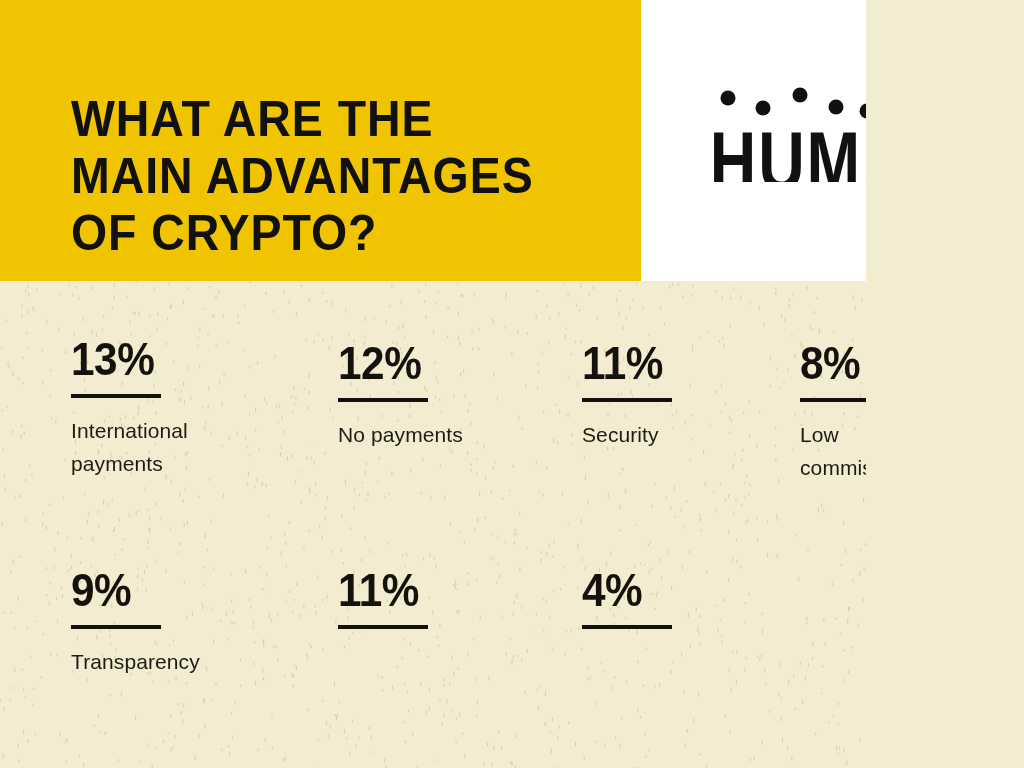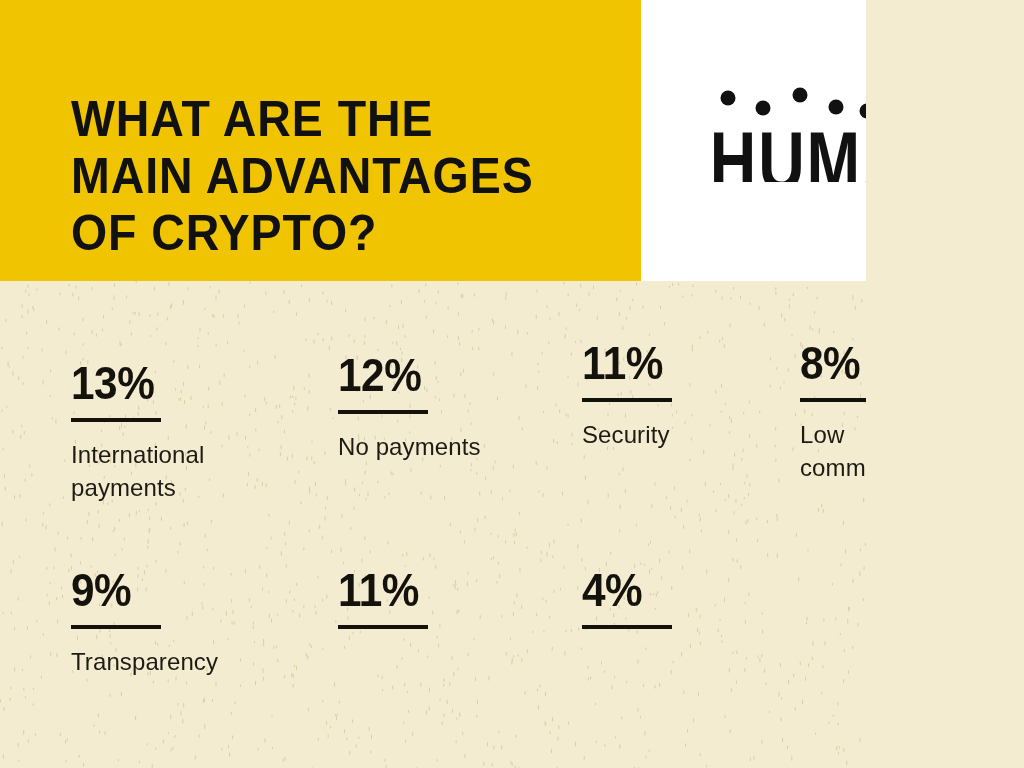--- a/index.html
+++ b/index.html
@@ -52,21 +52,21 @@
     transform-origin:left top;
     white-space:nowrap;
   }
   .stat .rule{
     width:90px;height:4px;background:#14120c;margin-top:12px;
   }
   .stat .label{
     margin-top:16px;
     font-family:"Liberation Sans", sans-serif;
     font-weight:400;
-    font-size:24px;
+    font-size:21px;
     line-height:33px;
     color:#1d1b14;
     letter-spacing:.1px;
     white-space:pre-line;
   }
 </style>
 </head>
 <body>
 
 <div id="canvas">
@@ -95,27 +95,27 @@
         <text x="196" y="88" font-family="'Liberation Sans', sans-serif" font-weight="700" font-size="38" letter-spacing="0" transform="translate(0,0) scale(0.95,1.05)">.NET</text>
       </g>
     </svg>
   </div>
 
   <svg id="speckle" viewBox="0 0 1024 487" preserveAspectRatio="none" aria-hidden="true">
       <path d="M155.9 279.0v2.2 M858.1 342.3v2.7 M52.1 136.6v1.4 M190.9 115.6v3.1 M266.4 121.0v2.0 M575.4 461.3v3.5 M619.6 248.8v1.6 M501.9 334.4v1.9 M599.7 156.2v1.4 M612.0 404.6v3.3 M5.3 206.3v3.2 M621.2 111.5v2.6 M14.7 386.7v3.6 M731.4 138.1v3.3 M50.6 88.7v2.0 M11.0 406.1v1.6 M821.7 222.7v3.4 M5.9 38.3v2.2 M868.1 39.7v2.0 M551.4 468.2v3.5 M795.1 73.3v3.4 M527.3 368.6v3.0 M463.6 88.4v2.7 M272.4 466.2v1.6 M581.4 366.8v1.7 M456.8 436.9v1.2 M610.3 327.3v2.0 M819.2 51.2v1.3 M266.9 266.5v1.3 M595.6 90.1v2.0 M279.7 123.8v2.8 M537.4 408.1v1.9 M725.4 122.1v1.4 M133.4 31.1v1.7 M538.5 424.6v3.5 M860.9 101.2v2.2 M974.6 431.0v3.2 M108.0 222.1v1.6 M318.3 457.3v1.8 M249.7 85.0v1.9 M690.0 102.4v3.3 M728.7 249.9v2.6 M426.4 429.8v3.2 M166.0 288.2v3.0 M274.0 365.0v2.4 M552.8 274.7v1.7 M83.0 37.0v2.8 M949.0 357.5v1.8 M135.8 182.6v3.1 M147.3 462.5v1.4 M917.9 317.0v2.1 M549.4 262.4v3.3 M404.7 402.2v2.4 M985.5 440.3v3.4 M730.2 448.9v2.5 M629.0 157.5v3.3 M28.1 3.8v2.4 M564.2 285.1v2.4 M472.6 66.8v2.0 M775.9 178.4v2.2 M410.9 187.8v3.2 M377.8 200.1v1.7 M974.5 362.3v3.4 M14.5 214.7v3.0 M219.7 99.9v3.6 M843.5 240.2v3.0 M736.8 370.0v2.5 M262.5 307.0v2.2 M3.3 331.2v1.4 M659.6 277.7v3.5 M637.2 349.4v3.1 M870.2 407.1v3.2 M789.3 23.6v3.5 M99.5 322.8v2.0 M812.4 376.2v2.3 M792.0 53.4v1.9 M559.6 128.9v2.5 M670.6 225.5v2.8 M457.1 329.4v3.3 M120.0 60.2v3.5 M568.1 133.3v2.8 M988.7 352.4v3.4 M2.2 128.9v1.3 M539.0 209.7v1.4 M379.3 176.0v3.0 M365.9 299.8v3.1 M706.6 484.4v1.6 M396.7 60.9v3.1 M745.4 339.7v2.6 M956.1 187.1v2.9 M974.0 175.6v2.8 M945.0 231.0v3.5 M402.0 70.7v2.6 M607.5 166.0v2.6 M43.4 231.5v1.7 M388.2 260.8v2.2 M599.4 287.2v3.6 M991.9 179.4v2.8 M753.9 475.2v3.3 M259.7 284.8v2.4 M609.6 122.0v1.2 M369.3 446.0v3.5 M3.0 167.6v1.5 M220.8 339.0v1.9 M875.9 76.1v2.9 M831.7 67.2v1.6 M408.6 429.4v1.9 M231.4 431.6v1.7 M558.9 31.6v3.1 M654.9 404.4v2.5 M206.8 386.9v3.1 M23.2 101.7v1.5 M424.6 105.5v3.3 M881.4 404.6v2.4 M519.9 287.1v3.1 M432.8 330.0v3.1 M565.2 53.6v3.5 M173.8 79.5v1.9 M741.8 177.2v2.3 M585.3 286.0v2.9 M245.4 288.3v3.5 M833.2 433.9v1.4 M759.7 129.8v1.9 M265.1 457.9v3.2 M474.4 12.7v2.4 M212.7 33.2v2.0 M846.8 480.1v3.5 M232.7 454.7v2.9 M228.5 464.5v2.1 M590.6 395.9v2.1 M308.4 427.6v2.1 M634.7 283.6v3.0 M844.0 69.8v3.0 M334.5 401.9v3.2 M868.5 72.1v2.3 M426.3 34.9v2.6 M80.4 300.6v1.3 M345.4 198.6v2.5 M358.4 153.6v2.2 M31.9 192.6v2.3 M721.9 359.6v2.1 M519.6 231.0v2.5 M216.1 63.2v1.8 M566.0 349.3v1.6 M350.7 246.2v2.3 M757.5 258.2v2.6 M698.5 411.7v3.2 M405.0 54.5v1.9 M232.0 340.5v2.8 M296.5 31.7v2.6 M71.1 272.8v3.3 M306.9 175.8v3.0 M309.3 17.4v3.5 M43.0 99.8v3.3 M838.0 421.5v2.4 M20.3 213.5v3.0 M923.8 3.9v1.9 M724.5 317.1v3.3 M293.3 393.8v2.6 M554.0 309.3v2.1 M840.3 352.4v1.3 M139.4 229.0v1.3 M427.7 374.8v1.6 M277.7 378.2v2.5 M817.2 16.0v2.1 M693.6 437.9v2.8 M263.6 396.2v3.0 M505.5 44.9v2.9 M885.0 444.1v2.8 M557.3 160.6v2.2 M266.7 292.5v2.9 M382.7 408.2v1.7 M391.1 83.0v3.2 M299.6 332.9v3.1 M155.8 221.6v2.4 M553.6 158.1v3.3 M957.3 179.9v1.5 M844.2 131.4v2.2 M881.6 470.7v2.8 M982.1 141.4v1.4 M63.3 215.7v1.8 M930.6 172.2v2.4 M721.2 129.9v1.3 M96.4 52.7v2.4 M669.4 5.2v1.5 M740.5 15.2v2.4 M671.7 305.2v3.3 M517.8 49.4v3.3 M309.5 206.1v3.4 M449.8 401.8v2.5 M102.6 48.1v1.3 M985.5 195.8v2.4 M56.9 372.7v2.5 M474.8 247.0v2.7 M370.3 269.7v2.0 M296.7 302.1v2.3 M705.3 201.3v3.5 M101.7 162.8v2.8 M966.8 430.6v2.4 M94.2 443.8v1.6 M707.7 50.2v2.0 M449.6 166.6v3.1 M689.7 269.0v3.0 M986.3 430.1v2.7 M186.9 335.6v2.7 M315.9 330.5v2.7 M125.6 134.1v3.6 M148.2 258.9v3.5 M577.8 263.4v3.6 M685.2 140.4v2.2 M199.8 376.9v1.3 M170.6 246.6v1.7 M812.8 47.7v1.5 M149.8 247.0v2.6 M138.1 131.0v3.1 M430.8 214.9v3.1 M263.0 387.9v3.3 M499.6 293.6v3.1 M281.2 164.2v3.5 M444.1 397.8v2.8 M459.6 61.2v3.1 M806.9 160.3v2.4 M926.4 196.1v2.4 M706.7 289.1v3.0 M538.7 89.7v1.6 M1013.3 69.1v2.9 M475.5 396.9v2.8 M64.7 178.8v1.5 M553.9 258.7v3.3 M468.2 128.7v2.4 M18.2 316.0v3.1 M240.6 403.8v1.7 M838.2 441.8v1.9 M269.4 333.3v3.5 M78.6 16.0v2.8 M33.8 27.3v2.7 M29.0 12.2v2.5 M323.2 57.5v2.3 M1016.2 357.4v2.3 M848.6 389.9v2.3 M263.7 362.5v2.4 M118.4 478.4v1.6 M129.9 39.6v2.7 M465.0 113.5v3.2 M341.1 267.0v3.3 M938.9 473.4v1.5 M729.5 135.4v2.3 M27.4 345.7v2.4 M925.2 370.2v1.8 M608.2 212.8v3.4 M472.1 49.1v2.1 M204.8 443.9v3.5 M356.2 463.7v2.4 M893.6 86.0v2.0 M988.4 90.0v2.1 M114.8 375.6v2.4 M628.8 348.4v1.5 M769.5 430.1v1.6 M74.2 52.0v2.2 M540.9 277.9v3.1 M330.6 445.4v1.3 M223.3 33.7v2.4 M384.6 300.4v1.2 M457.8 1.6v1.9 M402.0 376.2v2.0 M889.6 249.7v3.0 M331.7 55.7v3.1 M209.5 197.7v2.1 M22.1 34.4v2.4 M1019.7 34.4v1.4 M98.4 432.7v3.1 M746.9 193.4v2.9 M847.1 72.6v3.0 M842.1 76.8v3.3 M57.6 338.7v3.1 M937.4 144.2v3.1 M778.8 197.8v3.5 M945.2 315.1v2.4 M585.5 195.8v2.7 M614.7 395.2v1.9 M110.2 413.3v1.9 M180.6 117.1v2.5 M880.8 341.2v2.4 M188.1 6.7v2.2 M819.3 47.5v3.4 M122.2 101.3v2.8 M438.3 9.9v2.1 M1000.7 12.8v3.0 M98.7 169.6v3.4 M777.2 272.9v3.4 M505.6 16.0v2.3 M780.4 382.1v3.5 M619.8 463.6v3.5 M114.0 383.5v2.0 M969.1 471.2v2.1 M284.1 9.6v3.0 M615.6 455.8v1.4 M435.1 80.5v2.4 M906.0 444.4v3.1 M896.6 269.8v2.6 M182.8 438.5v3.5 M845.6 268.4v3.5 M848.6 326.2v3.6 M781.6 32.8v3.1 M527.3 51.2v2.0 M903.9 324.6v2.9 M435.4 115.0v1.9 M931.9 307.0v1.6 M784.0 100.7v1.3 M304.3 106.7v1.8 M400.5 67.4v1.2 M281.3 270.8v3.3 M28.0 66.0v1.5 M124.4 257.0v1.9 M437.9 100.0v1.8 M992.0 236.9v2.1 M135.3 31.4v1.7 M157.0 46.9v2.3 M163.6 459.1v1.5 M626.4 36.3v1.9 M255.8 147.8v2.0 M49.4 320.7v2.7 M229.1 154.9v3.3 M571.3 72.0v2.2 M47.0 313.3v1.4 M869.5 486.0v1.9 M764.3 42.1v3.1 M883.4 47.4v2.5 M87.3 239.0v3.2 M216.0 14.7v3.0 M931.8 442.8v1.9 M175.5 107.6v1.7 M200.0 47.0v3.1 M493.7 91.9v2.9 M370.7 470.3v1.5 M985.7 277.1v3.4 M280.4 171.5v3.2 M203.4 418.8v3.0 M287.4 175.9v3.0 M536.2 34.3v3.5 M789.4 17.9v1.5 M579.6 28.3v1.4 M448.1 26.0v1.9 M588.1 385.2v2.3 M608.0 132.4v2.6 M309.8 209.5v2.4 M543.6 130.0v1.7 M512.1 481.8v2.7 M286.3 283.5v2.6 M171.7 22.9v3.0 M205.8 140.5v2.5 M67.3 457.9v1.7 M374.0 295.2v3.5 M762.6 349.0v3.3 M1.8 66.1v1.4 M664.6 41.6v2.1 M139.4 480.1v1.4 M749.0 312.0v2.6 M718.2 348.1v2.7 M325.5 226.4v1.5 M546.9 24.3v2.1 M199.6 84.1v2.6 M121.4 411.3v3.4 M492.2 482.5v2.4 M453.8 391.1v3.6 M626.7 400.1v1.7 M362.5 201.1v1.4 M770.4 76.4v2.7 M650.5 260.1v2.1 M802.4 64.0v3.1 M469.9 121.6v1.9 M418.5 368.6v2.2 M430.0 272.6v3.1 M65.6 459.3v2.6 M453.9 112.7v3.3 M146.2 306.8v3.2 M149.6 236.0v2.7 M682.8 14.8v1.7 M360.2 350.4v1.4 M808.5 382.9v2.4 M818.4 227.3v2.9 M436.0 21.1v1.9 M909.5 159.9v3.1 M808.0 268.5v1.4 M387.2 319.0v1.5 M205.9 384.5v1.3 M476.7 298.8v1.7 M719.6 59.3v1.8 M527.0 265.9v1.3 M925.1 211.4v2.9 M284.6 394.6v1.9 M322.3 254.9v3.1 M346.9 456.8v1.7 M212.8 327.2v1.4 M364.4 156.5v2.1 M762.3 331.8v1.4 M788.7 399.5v3.6 M171.4 199.0v3.0 M1020.3 324.4v3.3 M649.0 102.9v1.4 M471.0 188.4v1.3 M147.0 284.1v2.0 M56.6 316.6v1.9 M258.1 467.3v1.8 M161.4 236.3v2.9 M460.9 147.1v3.5 M836.8 465.4v3.3 M173.7 359.3v1.3 M255.5 400.3v3.3 M692.5 64.1v2.3 M204.0 302.5v1.7 M965.6 289.9v3.3 M1006.6 313.3v3.2 M87.1 398.1v2.0 M192.3 331.0v3.5 M25.6 8.8v2.2 M505.6 259.7v2.2 M736.0 218.2v3.1 M169.0 1.2v3.1 M781.6 416.2v1.9 M672.7 145.8v1.4 M120.2 137.0v2.4 M377.9 68.0v1.9 M464.9 473.2v3.3 M468.2 372.0v2.6 M178.0 270.3v1.6 M646.0 366.9v1.7 M951.9 129.6v1.8 M36.8 339.6v1.2 M967.0 155.0v1.8 M114.8 184.6v1.5 M11.0 288.9v2.9 M843.6 398.4v2.8 M204.8 27.2v1.4 M412.7 451.7v2.7 M405.6 157.7v2.2 M19.6 275.1v1.3 M624.2 316.4v1.7 M990.5 485.2v3.2 M844.4 368.7v1.7 M122.0 267.3v1.9 M657.7 310.2v2.1 M896.0 225.4v3.1 M857.6 135.0v1.4 M729.4 150.5v2.0 M112.3 26.7v1.7 M871.6 447.6v2.0 M247.8 165.5v1.5 M444.6 215.3v2.8 M223.3 213.1v2.8 M715.7 109.3v2.7 M311.4 364.8v1.6 M237.1 151.2v2.8 M197.9 64.2v1.6 M139.1 31.3v3.2 M734.0 230.5v3.1 M879.0 20.9v1.6 M229.6 471.9v3.1 M184.3 300.2v2.3 M335.9 339.6v2.0 M166.0 61.6v2.2 M687.1 219.4v1.7 M358.9 156.4v3.4 M893.6 164.4v3.3 M990.4 286.8v1.7 M759.9 377.4v2.8 M903.6 323.1v3.0 M864.1 286.0v2.8 M183.4 19.6v3.6 M205.2 253.0v3.4 M391.9 3.6v2.4 M69.1 2.8v2.3 M409.7 150.8v1.4 M565.0 370.7v3.4 M552.2 366.3v2.7 M25.9 237.9v2.4 M491.2 252.2v1.3 M259.1 167.7v2.0 M643.0 24.7v2.5 M889.9 260.7v3.2 M344.5 365.3v1.9 M422.8 176.9v2.9 M211.3 239.0v2.7 M967.1 238.3v2.8 M311.7 175.8v2.9 M795.4 132.3v2.5 M619.3 31.2v3.3 M114.0 14.8v3.6 M875.8 101.7v2.6 M595.5 422.0v1.8 M1015.8 35.6v1.3 M780.4 106.1v1.6 M418.9 8.6v2.9 M835.7 336.8v2.0 M911.9 396.7v1.5 M307.7 374.9v3.1 M357.4 108.2v2.5 M700.4 361.0v2.3 M172.8 466.0v1.9 M406.7 271.6v3.2 M24.3 150.5v2.3 M882.0 406.2v2.8 M868.3 137.1v2.2 M212.5 418.5v1.8 M853.1 298.3v3.2 M1023.0 176.0v3.2 M649.9 73.2v2.9 M264.7 116.7v3.0 M119.4 238.2v2.1 M104.2 195.4v2.0 M286.3 318.6v2.9 M253.6 381.9v2.0 M203.6 285.3v1.7 M975.5 170.1v2.6 M638.6 486.2v1.2 M384.9 478.1v2.4 M91.2 284.8v1.3 M1007.7 151.4v3.0 M805.5 396.0v3.2 M157.8 31.7v2.7 M358.2 136.0v3.1 M114.4 2.6v2.9 M303.9 266.7v2.0 M550.2 450.7v2.1 M521.8 377.5v2.4 M455.5 299.9v2.0 M720.1 338.1v1.4 M842.5 142.3v3.3 M502.5 216.5v2.2 M183.5 101.3v3.5 M309.2 109.5v2.9 M72.8 389.7v1.8 M354.6 206.7v3.3 M728.7 213.3v3.2 M402.8 273.3v1.9 M540.1 404.1v1.8 M921.9 351.1v1.8 M124.8 145.2v1.4 M952.8 290.9v1.5 M571.9 152.2v2.7 M649.5 288.8v3.2 M870.9 41.9v2.0 M648.4 262.9v1.5 M170.4 24.6v3.2 M492.5 37.9v2.1 M73.9 131.0v1.4 M589.2 11.8v2.5 M955.5 189.8v2.8 M327.3 215.5v2.8 M926.0 333.3v1.7 M163.3 460.2v1.6 M341.9 233.7v2.8 M186.5 401.0v2.0 M814.5 30.4v2.0 M176.0 395.7v3.2 M743.7 131.1v1.9 M558.9 444.7v2.9 M914.1 338.5v2.1 M933.5 280.9v2.8 M301.2 220.8v1.7 M891.3 218.1v1.3 M457.7 307.4v1.8 M578.7 346.8v1.9 M890.5 354.9v3.1 M156.1 130.5v3.0 M538.1 82.4v1.4 M244.6 23.9v2.2 M227.9 357.4v1.2 M897.1 107.6v1.2 M577.7 305.4v2.5 M649.1 468.8v1.4 M451.9 168.9v3.2 M585.4 194.8v3.0 M476.8 191.6v1.8 M879.5 147.7v1.7 M977.6 256.7v1.9 M393.1 191.7v2.2 M364.3 60.8v2.6 M147.6 118.1v1.8 M389.9 24.2v1.6 M944.4 126.2v3.3 M988.2 363.1v2.1 M879.4 365.0v2.8 M344.5 448.5v3.3 M592.0 87.9v1.7 M275.1 74.5v2.7 M357.2 74.9v3.5 M240.6 377.7v2.2 M493.5 40.0v3.0 M632.7 114.4v2.2 M361.8 277.7v3.1 M180.1 261.4v2.7 M153.3 119.7v2.5 M184.1 242.6v2.8 M54.0 285.9v1.8 M437.2 478.5v1.5 M110.1 353.6v2.3 M950.9 98.2v3.5 M153.3 400.1v2.0 M948.5 455.3v2.6 M55.9 138.7v3.2 M720.4 202.4v1.6 M180.0 211.3v3.5 M571.9 162.4v1.3 M76.2 5.1v2.0 M92.7 256.2v3.4 M788.3 87.5v2.5 M249.8 172.7v2.4 M758.0 374.7v1.3 M957.0 282.6v1.8 M28.0 28.7v3.6 M871.1 60.5v3.4 M703.7 169.5v3.4 M498.8 450.2v1.8 M795.3 426.8v2.3 M183.2 218.6v2.7 M776.7 233.3v1.8 M315.5 201.6v2.9 M566.1 132.7v1.5 M916.4 129.3v1.4 M410.5 362.3v2.9 M814.6 115.5v2.6 M744.3 216.4v1.3 M509.8 209.1v1.4 M497.5 116.0v2.8 M894.9 13.2v3.0 M616.8 17.1v2.6 M72.8 12.4v2.6 M81.1 256.2v2.0 M105.1 450.8v2.9 M226.4 330.8v3.5 M109.6 347.1v3.3 M88.9 231.3v2.8 M35.4 452.6v1.6 M14.6 346.5v2.1 M478.8 66.2v2.5 M666.4 215.8v1.6 M255.6 127.1v3.3 M43.3 352.2v2.1 M842.3 89.2v2.5 M135.6 435.3v3.2 M995.7 389.5v1.9 M460.8 91.9v2.9 M519.0 135.3v3.5 M462.8 13.6v3.0 M10.2 417.3v1.9 M821.7 411.6v1.4 M873.0 160.1v2.2 M954.6 237.5v2.5 M131.4 191.3v2.3 M495.0 179.7v2.4 M923.2 187.6v2.6 M802.6 418.9v3.5 M67.5 256.1v1.8 M149.9 33.5v1.9 M543.9 349.6v1.5 M283.3 478.1v2.1 M49.7 222.9v1.5 M555.9 122.9v2.0 M568.1 243.1v1.4 M936.0 290.4v2.4 M312.0 160.2v1.3 M906.6 315.6v2.1 M921.0 189.8v2.1 M613.7 332.7v3.1 M410.1 294.4v1.5 M405.5 459.2v2.4 M640.8 282.0v1.3 M596.7 335.6v3.3 M990.2 349.5v2.9 M227.6 60.8v1.7 M950.2 102.5v3.5 M801.1 142.9v1.6 M944.0 351.6v3.5 M948.5 453.9v3.4 M114.2 341.3v3.1 M278.2 140.5v1.5 M455.2 304.8v2.9 M477.7 237.4v3.3 M923.4 324.5v3.1 M85.0 108.6v2.8 M992.6 349.2v2.9 M692.3 67.4v2.7 M791.8 475.7v3.4 M593.5 4.7v3.2 M1001.7 432.6v3.1 M860.5 267.9v1.9 M208.2 124.1v3.0 M309.1 92.9v3.5 M293.2 403.3v2.8 M95.1 292.5v2.8 M33.0 422.9v1.2 M331.6 20.4v3.4 M1000.4 255.9v1.4 M110.8 171.4v3.5 M126.7 14.7v2.2 M671.3 123.1v2.2 M131.0 392.2v2.5 M581.3 237.8v3.4 M398.2 95.7v2.5 M560.5 307.4v1.5 M542.2 71.4v1.8 M316.4 213.3v1.7 M92.2 49.6v2.9 M699.3 350.7v2.6 M138.1 286.4v1.7 M262.4 201.3v3.1 M329.3 65.4v3.5 M186.5 184.9v3.5 M113.3 249.3v1.5 M916.5 290.0v2.5 M982.0 75.3v1.3 M386.3 39.6v3.2 M330.3 127.0v2.7 M764.7 388.0v3.3 M496.9 300.4v1.7 M868.7 459.6v3.2 M721.5 354.2v1.4 M26.6 51.1v2.1 M185.3 207.3v2.5 M204.4 417.1v3.4 M825.0 360.8v3.1 M749.6 153.3v3.0 M700.3 236.5v3.4 M968.4 385.9v2.7 M333.1 136.4v1.4 M276.4 365.0v1.3 M245.5 155.1v3.2 M959.1 308.7v1.8 M389.1 211.9v1.6 M281.8 134.6v3.3 M860.4 113.4v2.7 M646.0 475.0v1.9 M828.9 440.8v1.8 M461.3 13.2v2.7 M468.0 291.2v1.9 M458.8 328.9v2.0 M301.5 3.7v1.8 M476.9 177.3v1.3 M155.4 162.4v2.1 M458.0 387.1v1.7 M4.0 426.2v3.4 M199.2 453.7v2.2 M732.9 370.8v1.6 M516.9 312.6v3.3 M921.1 463.1v2.6 M1015.9 65.6v3.1 M152.2 483.3v3.5 M761.8 373.5v2.3 M121.7 175.2v2.7 M447.5 54.8v1.4 M736.4 399.9v2.5 M798.7 296.6v3.2 M935.8 44.4v1.7 M852.7 365.4v2.2 M844.8 90.9v1.8 M999.4 351.6v2.1 M2.2 241.0v3.4 M920.1 425.7v1.4 M375.2 155.4v2.5 M681.6 371.7v3.4 M485.2 235.3v2.3 M80.6 80.7v2.5 M292.7 129.5v1.7 M506.3 371.3v2.7 M136.2 0.3v1.4 M545.1 440.5v2.7 M932.5 227.8v2.0 M18.7 95.7v2.7 M491.2 277.4v1.5 M219.0 8.7v3.4 M231.6 318.5v2.7 M23.8 407.4v2.1 M654.9 202.0v2.2 M672.7 2.4v2.1 M580.8 3.0v3.1 M683.6 244.5v2.7 M888.9 139.7v3.2 M1001.8 10.2v2.5 M98.2 169.9v2.2 M951.6 322.2v2.1 M271.6 338.1v3.0 M629.7 95.0v3.1 M975.0 139.8v2.6 M514.5 260.4v2.6 M662.4 91.1v2.3 M929.0 178.8v1.5 M440.3 184.1v1.9 M83.1 77.2v1.9 M293.0 329.6v1.3 M957.4 62.4v2.6 M464.4 259.7v2.5 M20.8 154.2v3.2 M525.9 103.5v3.3 M460.4 250.0v1.8 M596.3 460.0v1.4 M688.4 332.6v3.2 M931.4 96.4v1.9 M1005.1 239.7v1.3 M968.0 408.4v2.4 M255.2 204.7v2.6 M491.3 209.5v2.6 M11.3 331.1v1.5 M347.9 335.7v2.5 M933.2 417.6v2.4 M77.5 355.4v3.2 M119.7 145.2v3.4 M713.6 209.9v1.3 M244.9 114.0v2.2 M835.4 189.4v1.5 M926.7 465.4v1.9 M511.9 71.5v2.9 M110.6 178.2v3.6 M150.3 390.6v2.8 M659.6 402.4v3.1 M293.8 105.1v3.4 M924.6 71.1v2.9 M944.1 282.0v1.6 M547.0 185.9v2.5 M247.3 202.4v2.3 M519.0 486.4v3.0 M733.2 182.8v2.5 M312.5 486.8v1.4 M741.7 223.0v1.6 M645.0 450.7v3.3 M198.8 215.0v1.5 M202.0 321.7v1.9 M101.5 149.0v1.8 M46.6 39.1v3.1 M345.6 28.3v2.7 M655.3 327.1v1.4 M211.0 150.4v2.2 M62.5 314.0v2.8 M216.0 401.5v2.4 M746.4 376.6v1.5 M1015.9 372.8v3.2 M285.1 476.0v2.9 M375.4 319.1v3.1 M317.9 295.4v1.7 M435.7 284.0v3.1 M322.8 367.6v1.2 M584.2 475.2v3.0 M295.2 199.6v2.3 M110.7 176.8v2.0 M208.6 106.2v2.7 M1010.6 272.7v2.7 M92.0 6.1v2.6 M0.4 418.7v2.2 M436.2 95.3v3.2 M971.0 200.0v2.3 M796.4 252.7v2.6 M405.2 284.5v1.3 M944.9 248.7v3.5 M818.5 168.4v2.2 M989.4 191.0v2.0 M353.0 351.2v1.4 M438.6 363.2v2.7 M318.0 52.2v1.8 M37.0 7.8v1.4 M549.9 36.9v1.4 M276.3 124.3v3.1 M167.3 36.8v2.1 M392.9 61.0v1.3 M493.6 275.7v2.1 M865.4 262.2v2.2 M150.5 54.3v1.5 M878.4 230.1v3.3 M606.4 281.1v3.5 M621.8 314.6v1.3 M775.2 163.7v2.0 M999.4 463.8v1.6 M622.9 186.8v2.9 M690.4 363.3v3.1 M674.4 205.7v2.9 M343.5 281.4v1.3 M660.5 25.2v2.4 M980.6 207.9v2.9 M467.5 170.8v2.8 M179.0 117.6v1.4 M699.3 233.1v1.6 M920.2 225.9v1.6 M25.3 198.1v2.2 M289.4 240.2v2.8 M214.1 34.6v1.9 M650.4 312.4v1.6 M391.2 190.9v2.7 M863.7 217.0v3.4 M208.2 51.9v1.3 M292.5 173.5v2.7 M994.9 214.4v1.6 M806.5 341.0v1.6 M439.9 343.2v2.7 M306.3 372.4v2.5 M940.9 164.7v2.7 M956.9 83.8v3.0 M147.7 265.4v1.7 M852.9 57.4v1.5 M50.2 301.5v1.4 M168.2 398.9v1.8 M401.4 19.9v2.9 M729.3 387.4v3.5 M42.7 242.3v2.5 M364.9 54.3v2.0 M896.6 269.3v2.7 M625.9 336.7v1.3 M277.7 332.7v1.4 M210.0 5.6v1.4 M349.1 53.4v2.0 M439.6 118.1v1.5 M328.2 453.8v2.4 M601.5 95.4v2.6 M265.9 11.0v2.5 M893.0 283.9v3.2 M653.1 312.2v1.6 M685.5 462.9v2.9 M832.3 302.1v2.1 M910.1 48.9v1.7 M186.2 143.5v3.4 M397.1 384.3v2.9 M807.3 6.0v1.7 M756.7 237.0v1.4 M33.5 407.1v1.3 M307.7 125.5v3.4 M96.8 354.3v3.4 M778.9 411.6v3.5 M295.9 116.2v2.5 M552.4 436.6v3.5 M66.2 479.5v1.4 M80.4 280.5v2.4 M775.7 6.9v1.5 M251.1 325.0v2.0 M605.1 67.9v3.4 M480.2 334.6v3.2 M1010.4 248.4v3.0 M793.7 393.1v2.9 M181.2 109.2v2.4 M787.5 465.0v2.4 M715.7 9.0v2.1 M692.1 13.6v1.3 M417.6 84.6v2.3 M871.7 297.7v2.6 M384.3 156.8v1.3 M493.8 464.7v3.4 M384.9 215.4v1.3 M543.1 212.5v3.0 M319.6 244.6v2.7 M450.4 242.4v2.3 M75.5 159.1v3.4 M170.9 467.8v2.2 M290.4 115.0v1.6 M545.8 442.8v1.5 M142.5 297.9v1.5 M266.3 202.9v2.9 M154.4 6.0v3.4 M103.6 34.6v2.4 M1001.9 440.7v2.6 M136.3 230.3v3.1 M60.3 452.1v2.7 M99.6 450.1v1.9 M800.7 61.6v3.2 M652.0 75.3v3.6 M155.3 360.2v3.0 M75.5 170.9v2.5 M815.5 452.1v1.2 M322.8 419.3v1.4 M294.5 317.9v1.7 M207.3 268.1v1.6 M733.6 6.4v1.7 M71.5 285.2v2.9 M137.9 293.5v2.9 M747.9 238.3v2.7 M506.2 11.9v3.1 M471.3 182.4v2.4 M249.6 132.7v1.6 M640.5 435.2v1.8 M847.8 338.4v3.6 M699.9 55.8v1.7 M284.5 149.4v2.5 M213.6 286.3v1.8 M814.6 192.4v2.3 M804.7 128.8v3.2 M597.2 35.2v3.3 M144.5 289.7v3.2 M951.2 113.0v1.9 M187.4 240.7v2.9 M155.7 466.8v1.4 M335.5 433.3v1.5 M636.6 1.7v2.3 M621.8 435.7v2.2 M586.0 347.0v1.8 M374.2 36.3v1.6 M722.1 15.6v2.5 M734.6 172.2v3.0 M619.0 324.2v3.1 M222.1 163.8v2.0 M701.4 248.7v2.1 M501.7 464.8v3.1 M23.1 75.5v1.7 M203.3 125.3v1.3 M546.2 319.2v2.3 M253.3 345.2v2.1 M426.9 107.8v3.0 M853.8 87.8v1.9 M781.1 436.5v3.3 M967.4 375.7v3.2 M175.0 454.3v2.2 M30.6 374.7v2.1 M630.1 25.2v3.3 M898.3 52.6v2.9 M1014.7 221.6v1.3 M571.3 348.2v2.4 M700.2 334.3v2.4 M518.1 373.5v1.8 M303.9 324.4v2.7 M183.7 422.6v3.1 M782.5 457.3v3.3 M434.0 276.2v2.2 M289.8 309.7v2.1 M770.2 104.1v2.2 M365.2 189.8v3.3 M352.6 438.9v2.3 M113.3 299.7v1.8 M959.9 340.5v1.6 M84.5 211.8v2.2 M420.9 402.1v3.0 M477.3 160.3v2.9 M324.9 171.1v2.4 M838.5 471.6v1.3 M12.8 149.3v2.9 M145.3 206.3v3.4 M484.3 163.3v3.3 M839.5 465.7v1.2 M972.2 379.8v1.7 M88.0 344.9v1.4 M537.0 9.1v1.8 M423.3 276.8v2.2 M690.2 178.4v1.3 M404.3 357.8v1.4 M238.1 33.2v3.0 M891.7 87.8v2.1 M995.5 409.9v1.6 M385.2 298.4v2.4 M13.0 90.7v3.5 M586.9 97.4v1.7 M477.5 419.3v3.3 M99.1 243.8v2.6 M715.3 323.5v1.4 M975.8 437.7v1.5 M250.1 0.6v1.8 M744.8 201.3v1.5 M254.6 360.6v1.3 M749.3 119.8v2.1 M89.3 183.5v2.2 M725.2 434.6v1.9 M566.2 46.7v1.6 M871.9 280.7v3.3 M877.4 334.1v1.5 M349.3 355.5v3.0 M138.5 125.0v2.2 M860.1 457.4v2.7 M354.3 289.3v1.9 M564.0 1.4v1.8 M812.2 132.3v2.4 M98.1 229.2v2.7 M979.0 254.1v2.0 M46.8 286.2v1.9 M510.5 357.1v1.7 M967.9 185.1v2.3 M339.3 420.4v1.6 M632.9 17.7v1.9 M178.1 422.4v1.8 M13.3 279.4v3.5 M878.3 121.9v2.8 M852.9 14.4v3.6 M584.2 174.5v3.0 M443.7 403.4v1.7 M349.9 159.5v3.3 M87.8 79.5v3.0 M982.1 57.8v2.6 M221.9 467.3v2.0 M249.4 317.5v2.7 M257.1 197.6v2.6 M644.7 283.2v1.2 M864.9 120.4v1.7 M681.3 227.4v2.9 M511.9 379.8v3.5 M833.7 50.2v1.6 M440.0 418.0v2.0 M157.6 362.3v1.8 M743.1 168.0v2.5 M756.8 163.4v2.9 M306.0 57.8v1.8 M487.5 461.7v3.1 M925.4 55.2v2.4 M1004.5 460.5v1.4 M397.7 139.1v1.7 M79.2 474.4v1.9 M358.8 455.9v1.5 M168.3 451.2v1.3 M843.8 467.2v3.4 M998.6 298.2v1.7 M386.2 484.5v2.7 M366.1 217.6v1.5 M675.2 235.2v1.6 M859.9 290.8v3.4 M958.1 273.2v2.1 M271.0 255.8v2.5 M315.2 324.6v1.8 M322.6 318.4v1.7 M153.8 103.0v3.0 M576.7 22.7v2.6 M133.7 136.4v1.7 M314.2 180.6v2.2 M647.2 69.6v1.6 M149.3 170.4v1.9 M243.9 68.9v1.3 M598.9 147.8v2.7 M378.1 394.0v1.8 M981.9 58.7v1.7 M730.1 42.7v3.2 M403.1 43.0v3.4 M800.3 381.2v2.5 M661.6 295.6v2.3 M498.4 281.4v1.7 M871.4 19.9v2.9 M83.2 62.5v1.8 M912.5 252.9v2.9 M1023.1 81.0v2.7 M744.8 387.5v2.8 M513.3 184.0v2.8 M42.1 67.7v2.3 M937.3 292.9v2.7 M876.0 93.2v2.2 M168.3 155.4v3.1 M910.9 105.7v2.8 M613.4 166.3v2.2 M442.2 441.0v2.7 M649.4 52.7v2.0 M957.7 289.7v3.2 M421.1 210.7v2.8 M736.6 257.8v2.3 M359.1 302.5v2.8 M488.9 395.5v3.4 M325.1 235.7v3.3 M458.4 30.9v3.1 M651.8 287.1v1.4 M493.3 185.6v2.4 M956.7 255.7v2.9 M121.2 62.5v2.4 M879.9 137.6v3.4 M233.1 329.4v3.0 M269.0 233.3v1.8 M623.7 76.6v2.5 M854.9 146.5v2.6 M575.4 60.3v1.3 M309.8 362.5v2.1 M515.2 484.8v3.4 M222.2 121.0v3.3 M453.6 303.2v1.5 M545.5 411.1v3.4 M823.9 338.1v2.1 M513.4 374.6v1.6 M979.6 413.1v1.3 M1001.4 437.5v1.7 M618.1 112.3v2.4 M100.0 347.6v3.3 M721.5 103.4v2.6 M732.9 277.2v2.8 M668.8 269.7v2.4 M784.8 37.5v2.4 M410.1 122.9v3.5 M351.2 101.2v3.3 M767.4 239.6v2.1 M97.5 289.9v1.7 M294.6 384.0v1.8 M793.0 166.7v3.0 M98.8 180.0v3.3 M456.1 459.7v2.1 M536.4 332.3v2.2 M562.5 211.0v3.1 M425.7 2.5v2.4 M138.8 126.9v1.7 M111.8 322.7v3.4 M185.5 171.8v3.1 M195.2 474.8v3.5 M911.7 205.7v2.5 M960.8 404.2v3.0 M498.2 254.2v2.1 M512.3 378.1v2.7 M964.6 182.4v2.7 M407.4 410.5v1.3 M359.4 213.6v1.3 M224.1 92.9v2.5 M891.3 214.5v1.4 M888.7 184.6v2.4 M1000.3 270.7v1.5 M515.3 248.0v1.9 M291.8 392.4v2.8 M750.4 477.1v2.7 M967.5 214.6v2.7 M823.6 228.3v3.0 M813.0 360.6v3.6 M656.3 312.6v2.9 M990.2 202.2v2.9 M1019.4 205.4v1.5 M958.1 81.0v3.4 M872.2 105.0v3.6 M682.5 285.0v2.9 M577.9 101.9v3.4 M514.0 252.2v3.1 M533.0 350.3v1.3 M807.1 336.4v2.5 M687.5 448.5v2.5 M371.5 454.4v3.4 M22.1 23.5v2.8 M636.5 243.3v1.5 M537.5 105.2v2.9 M994.5 282.8v2.2 M941.6 198.6v2.6 M479.7 210.9v3.1 M389.8 329.9v2.3 M235.1 420.8v2.1 M429.5 406.9v3.3 M9.3 84.9v1.4 M936.7 222.6v2.2 M510.9 480.3v1.9 M1007.6 56.6v3.0 M452.1 375.4v2.8 M346.0 74.5v3.2 M750.1 21.8v1.4 M401.1 316.1v2.4 M121.5 142.4v3.6 M568.6 440.8v2.3 M841.1 282.8v2.3 M716.1 228.2v2.5 M888.3 71.6v3.1 M272.0 434.7v1.4 M767.7 272.3v3.2 M424.7 19.3v2.0 M700.2 472.6v1.9 M889.6 337.1v2.5 M979.5 364.4v3.6 M204.6 145.0v2.9 M437.1 355.0v2.1 M604.6 389.9v1.4 M692.9 3.7v2.0 M126.5 170.9v2.2 M331.5 269.4v2.4 M46.1 244.7v3.4 M945.2 146.0v3.3 M610.7 271.0v2.5 M455.9 302.4v1.6 M429.2 315.8v1.6 M863.3 317.4v2.3 M336.5 435.2v3.4 M943.3 111.2v1.5 M478.9 47.2v2.1 M110.0 134.3v1.6 M382.0 134.1v1.9 M597.0 87.9v2.1 M514.3 320.2v2.7 M370.3 114.3v3.5 M349.7 470.4v3.3 M326.8 314.1v3.1 M83.5 482.5v2.8 M949.9 425.3v2.7 M822.8 384.4v2.1 M622.8 45.0v3.5 M634.5 486.4v2.7 M643.5 403.5v1.9 M382.3 395.2v2.2 M1003.1 405.4v1.9 M363.3 119.0v2.0 M893.5 60.8v1.8 M4.4 193.2v2.9 M129.4 232.6v2.9 M285.7 261.4v2.3 M22.5 388.0v1.5 M1006.5 54.6v3.2 M268.9 310.3v1.3 M692.2 133.2v1.7 M263.6 358.4v3.1 M915.8 9.2v2.9 M354.0 226.0v2.6 M885.7 239.5v2.5 M202.8 325.0v3.1 M32.8 25.6v1.5 M174.6 175.0v2.7 M810.2 44.8v3.4 M944.1 308.1v3.6 M891.7 210.4v1.7 M940.1 315.8v3.2 M155.4 90.4v1.3 M683.8 410.1v2.4 M23.7 449.7v3.6 M198.3 56.2v1.3 M169.3 364.0v1.3 M913.2 425.4v1.5 M68.9 288.1v2.5 M231.0 292.2v2.0 M296.5 385.2v3.4 M998.0 101.8v2.4 M984.5 94.1v2.1 M710.1 143.3v1.9 M625.5 132.7v3.5 M148.3 228.0v1.5 M974.6 247.3v2.7 M104.3 138.9v2.5 M18.8 479.1v1.5 M982.8 395.1v1.7 M1003.8 236.3v3.2 M342.9 84.1v2.2 M443.9 432.9v2.6 M788.5 399.2v1.7 M166.2 194.5v3.4 M60.0 12.1v1.6 M728.7 297.6v3.0 M61.4 306.1v2.0 M41.4 395.3v1.9 M8.1 80.7v3.3 M102.3 373.9v2.5 M187.2 170.8v2.1 M696.3 327.0v3.0 M149.2 248.2v3.2 M354.2 58.8v2.8 M170.7 434.0v3.3 M273.7 29.9v1.7 M298.6 190.1v1.5 M620.2 224.1v3.5 M253.4 341.0v1.9 M725.3 218.0v1.4 M184.5 119.4v3.0 M55.0 266.7v3.3 M933.8 483.8v3.4 M630.8 109.5v3.2 M587.9 219.8v3.2 M901.4 472.1v2.6 M326.5 440.4v2.8 M180.9 430.3v3.5 M730.8 16.2v2.1 M984.7 268.5v1.6 M392.7 405.1v2.8 M904.2 133.7v2.7 M471.1 141.9v1.9 M451.7 156.8v2.3 M959.6 260.8v1.4 M955.4 149.6v1.5 M658.1 123.8v1.3 M761.9 459.4v3.2 M676.6 129.9v2.2 M928.4 440.0v1.5 M938.8 356.7v2.9 M672.3 133.4v1.7 M289.2 19.4v2.8 M638.0 379.1v2.7 M691.4 157.4v1.7 M131.3 51.9v2.1 M651.8 223.9v2.5 M568.1 12.6v2.2 M429.2 425.8v3.3 M238.9 40.8v2.2 M516.4 251.9v2.7 M50.3 114.3v1.2 M21.8 144.0v2.0 M452.5 428.8v2.4 M459.8 431.8v3.4 M946.9 88.0v2.9 M148.0 391.4v2.7 M775.9 10.7v2.5 M25.4 415.4v1.4 M116.1 367.7v2.7 M345.5 201.7v2.0 M447.1 419.1v3.5 M369.0 98.2v1.3 M18.2 462.3v3.4 M1016.0 238.6v1.9 M416.9 486.0v1.2 M557.9 456.1v3.0 M992.0 447.4v3.3 M292.8 114.8v1.6 M1010.4 449.4v2.2 M309.3 248.8v2.1 M697.6 347.3v3.2 M58.8 46.9v2.0 M110.9 361.7v1.3 M821.7 94.5v1.7 M541.4 270.0v2.6 M314.0 59.1v2.6 M515.7 454.1v2.1 M248.5 191.3v2.8 M368.0 211.5v3.4 M65.9 69.8v2.7 M745.9 240.1v2.8 M513.4 331.8v2.6 M855.2 25.0v3.2 M521.7 324.2v3.4 M775.7 146.5v2.5 M793.3 12.4v2.3 M953.1 220.9v2.6 M366.4 180.7v2.9 M724.3 63.3v3.0 M462.7 451.6v2.0 M137.6 306.7v3.1 M557.1 486.0v1.5 M1020.3 31.0v2.0 M112.2 219.1v1.8 M637.9 427.3v2.8 M6.8 125.0v1.4 M960.0 69.2v3.1 M866.5 176.5v1.7 M257.6 80.2v2.9 M740.8 284.7v2.8 M921.2 51.1v3.2 M322.9 10.8v2.2 M103.4 219.4v3.5 M849.3 326.0v2.7 M483.8 481.0v3.3 M897.0 143.5v3.2 M985.9 14.2v1.9 M877.0 88.3v1.7 M365.0 36.3v3.5 M601.5 380.9v1.9 M84.5 97.0v2.4 M522.3 146.7v2.2 M3.3 473.7v3.5 M732.8 186.0v2.4 M123.2 151.9v2.5 M748.6 212.4v1.9 M568.1 94.8v1.8 M327.1 19.2v1.8 M476.8 434.3v2.0 M458.4 55.1v3.5 M473.9 357.5v1.4 M542.8 316.7v1.9 M620.3 9.1v1.3 M737.1 278.8v2.2 M671.2 389.2v3.5 M294.7 122.0v2.1 M979.3 408.6v1.5 M394.1 100.5v3.3 M187.8 84.5v3.2 M485.6 196.0v2.5 M950.7 350.4v1.3 M536.2 180.4v3.0 M546.9 271.6v3.5 M948.3 277.0v2.5 M467.4 301.0v3.5 M50.7 371.9v2.5 M766.0 401.7v1.9 M625.4 208.2v3.5 M398.5 44.5v3.4 M909.5 95.3v2.4 M949.2 442.2v3.1 M900.3 409.5v1.2 M749.9 202.2v2.7 M403.7 440.8v1.3 M28.4 458.8v2.5 M337.3 433.1v1.3 M1023.4 128.8v2.7 M401.6 77.2v3.4 M759.1 25.3v3.1 M988.0 401.6v2.8 M525.1 410.2v3.0 M58.1 251.0v2.4 M115.2 273.1v1.3 M549.7 335.4v1.9 M776.7 86.5v1.7 M548.8 60.7v2.0 M409.8 133.8v2.6 M981.5 358.3v3.1 M619.3 192.2v1.4 M604.8 463.4v2.1 M745.3 321.2v1.5 M777.3 236.1v3.3 M29.7 183.9v2.0 M433.5 48.9v3.0 M731.3 407.4v2.8 M678.6 2.2v1.9 M398.7 110.6v1.3 M347.6 326.8v2.3 M967.3 7.9v1.8 M581.9 277.4v2.6 M588.3 397.1v1.8 M1005.6 137.7v1.5 M722.6 56.4v2.0 M614.3 342.4v2.2 M234.3 340.7v2.4 M441.5 129.6v2.2 M1022.7 302.8v1.7 M581.1 59.3v2.4 M365.5 294.4v2.4 M213.6 359.4v3.1 M861.8 18.4v2.5 M965.1 106.6v3.5 M114.5 246.3v2.9 M364.9 255.8v2.8 M284.7 251.2v2.9 M888.3 218.9v3.1 M619.6 80.7v2.0 M673.1 380.2v1.7 " stroke="#c8b88a" stroke-width="1.1" stroke-linecap="round" fill="none"></path>
     </svg>
 
   <div id="stats-layer">
-      <div class="stat" style="left: 71px; top: 360px;">
+      <div class="stat" style="left: 71px; top: 336px;">
         <div class="num">13%</div>
         <div class="rule"></div>
         <div class="label">International
 payments</div>
       </div>
-      <div class="stat" style="left: 338px; top: 352px;">
+      <div class="stat" style="left: 338px; top: 340px;">
         <div class="num">12%</div>
         <div class="rule"></div>
         <div class="label">No payments</div>
       </div>
       <div class="stat" style="left: 582px; top: 340px;">
         <div class="num">11%</div>
         <div class="rule"></div>
         <div class="label">Security</div>
       </div>
       <div class="stat" style="left: 800px; top: 340px;">

